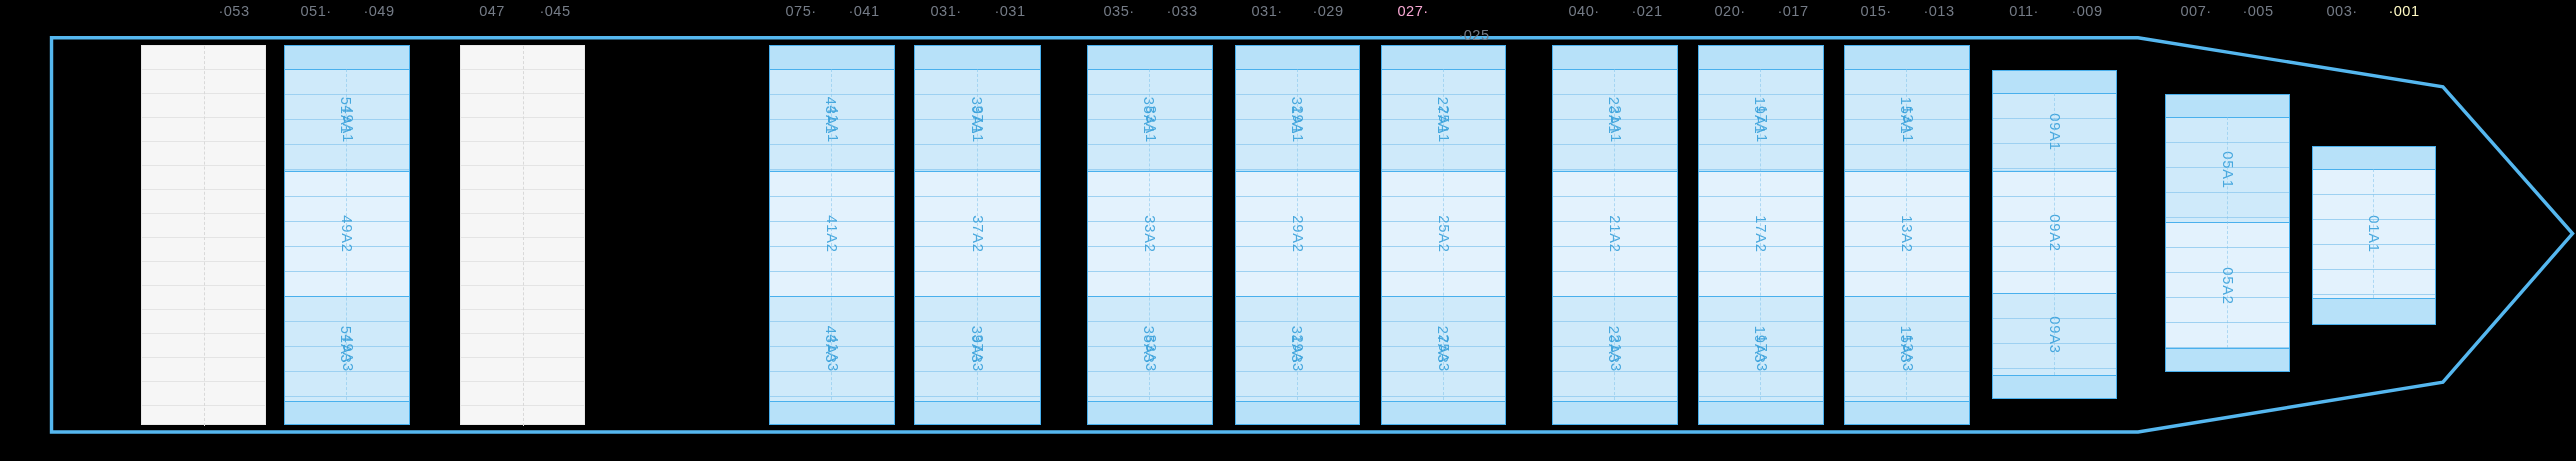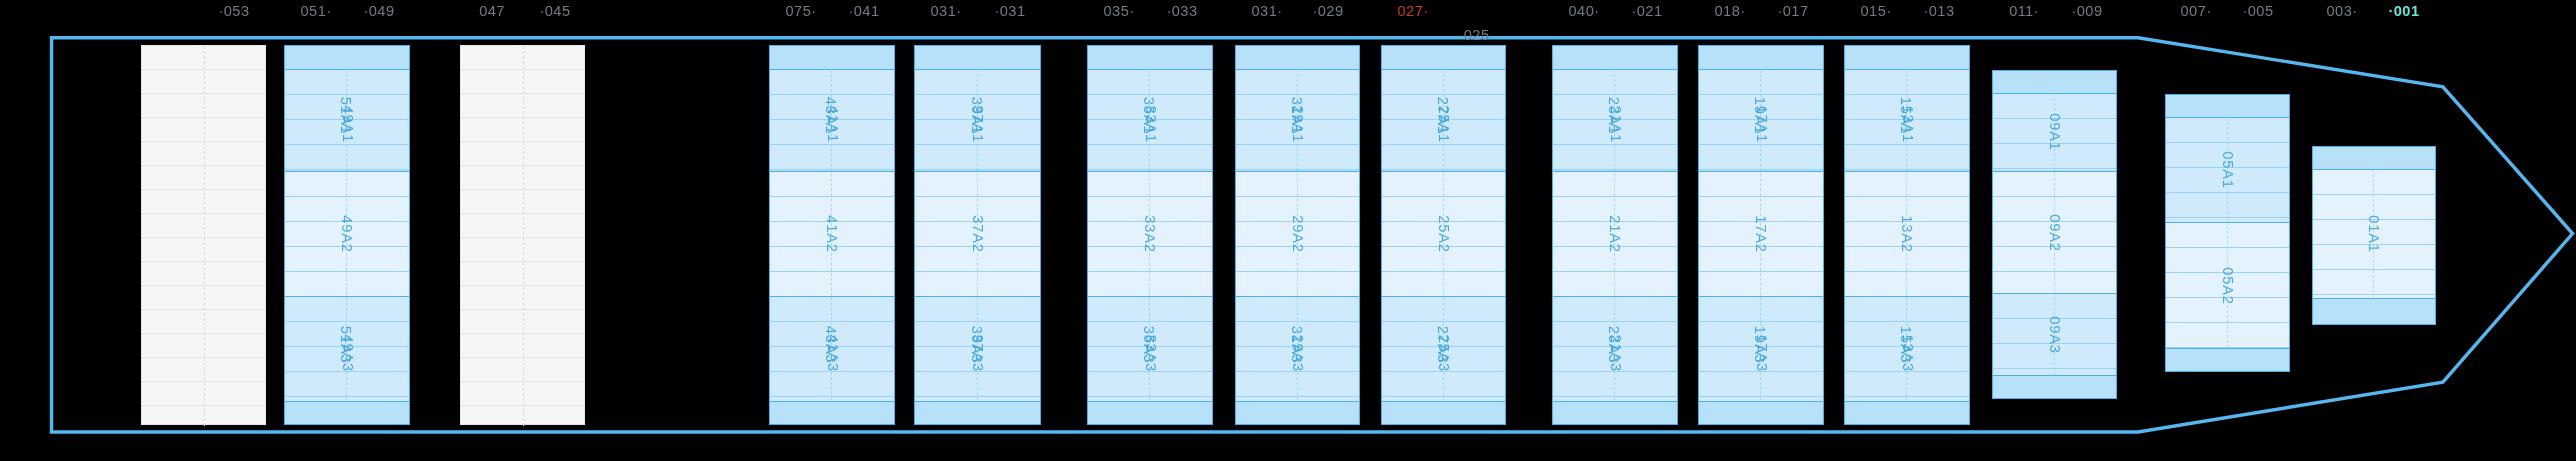--- a/index.html
+++ b/index.html
@@ -31,34 +31,34 @@
     <span class="axis-label" style="left: 492px; color: rgb(116, 123, 134);">047</span>
     <span class="axis-label" style="left: 555px; color: rgb(116, 123, 134);">·045</span>
     <span class="axis-label" style="left: 801px; color: rgb(116, 123, 134);">075·</span>
     <span class="axis-label" style="left: 864px; color: rgb(116, 123, 134);">·041</span>
     <span class="axis-label" style="left: 946px; color: rgb(116, 123, 134);">031·</span>
     <span class="axis-label" style="left: 1010px; color: rgb(116, 123, 134);">·031</span>
     <span class="axis-label" style="left: 1119px; color: rgb(116, 123, 134);">035·</span>
     <span class="axis-label" style="left: 1182px; color: rgb(116, 123, 134);">·033</span>
     <span class="axis-label" style="left: 1267px; color: rgb(116, 123, 134);">031·</span>
     <span class="axis-label" style="left: 1328px; color: rgb(116, 123, 134);">·029</span>
-    <span class="axis-label" style="left: 1413px; color: #c2410c;">027·</span>
+    <span class="axis-label" style="left: 1413px; color: #f9a8d4;">027·</span>
     <span class="axis-label" style="left: 1474px; color: rgb(116, 123, 134); margin-top: 24px;">·025</span>
     <span class="axis-label" style="left: 1584px; color: rgb(116, 123, 134);">040·</span>
     <span class="axis-label" style="left: 1647px; color: rgb(116, 123, 134);">·021</span>
-    <span class="axis-label" style="left: 1730px; color: rgb(116, 123, 134);">018·</span>
+    <span class="axis-label" style="left: 1730px; color: rgb(116, 123, 134);">020·</span>
     <span class="axis-label" style="left: 1793px; color: rgb(116, 123, 134);">·017</span>
     <span class="axis-label" style="left: 1876px; color: rgb(116, 123, 134);">015·</span>
     <span class="axis-label" style="left: 1939px; color: rgb(116, 123, 134);">·013</span>
     <span class="axis-label" style="left: 2024px; color: rgb(116, 123, 134);">011·</span>
     <span class="axis-label" style="left: 2087px; color: rgb(116, 123, 134);">·009</span>
     <span class="axis-label" style="left: 2196px; color: rgb(116, 123, 134);">007·</span>
     <span class="axis-label" style="left: 2258px; color: rgb(116, 123, 134);">·005</span>
     <span class="axis-label" style="left: 2342px; color: rgb(116, 123, 134);">003·</span>
-    <span class="axis-label" style="left: 2404px; color: #5eead4; font-weight: bold;">·001</span>
+    <span class="axis-label" style="left: 2404px; color: #fef9c3;">·001</span>
     <div class="col empty" style="left: 141px; top: 45px; width: 125px; height: 380px; background: repeating-linear-gradient(rgb(246, 246, 246) 0px, rgb(246, 246, 246) 23px, rgb(228, 228, 228) 23px, rgb(228, 228, 228) 24px);">
       <div class="dashline" style="left: 62px; top: 0px; height: 380px; border-left: 1.7px dashed rgb(217, 217, 217);"></div>
     </div>
     <div class="col cargo" style="left: 284px; top: 45px; width: 126px; height: 380px; border-color: rgb(73, 176, 237); background: rgb(183, 225, 249);">
       <div class="tier" style="top: 23px; height: 101px; background: repeating-linear-gradient(rgb(207, 234, 250) 0px, rgb(207, 234, 250) 24px, rgba(120, 185, 230, 0.4) 24px, rgba(120, 185, 230, 0.4) 25px); border-top: 1.7px solid rgb(73, 176, 237);">
         <span class="tier-label" style="transform: translate(-50%, -50%) translate(-0.9px, -4.3px); color: rgb(57, 161, 219);">51A1</span>
         <span class="tier-label" style="transform: translate(-50%, -50%) translate(0.9px, 4.3px); color: rgb(57, 161, 219);">49A1</span>
       </div>
       <div class="tier" style="top: 125px; height: 125px; background: repeating-linear-gradient(rgb(227, 242, 253) 0px, rgb(227, 242, 253) 24px, rgba(120, 185, 230, 0.4) 24px, rgba(120, 185, 230, 0.4) 25px); border-top: 1.7px solid rgb(73, 176, 237);">
         <span class="tier-label" style="transform: translate(-50%, -50%) translate(0px, 0px); color: rgb(57, 161, 219);">49A2</span>

